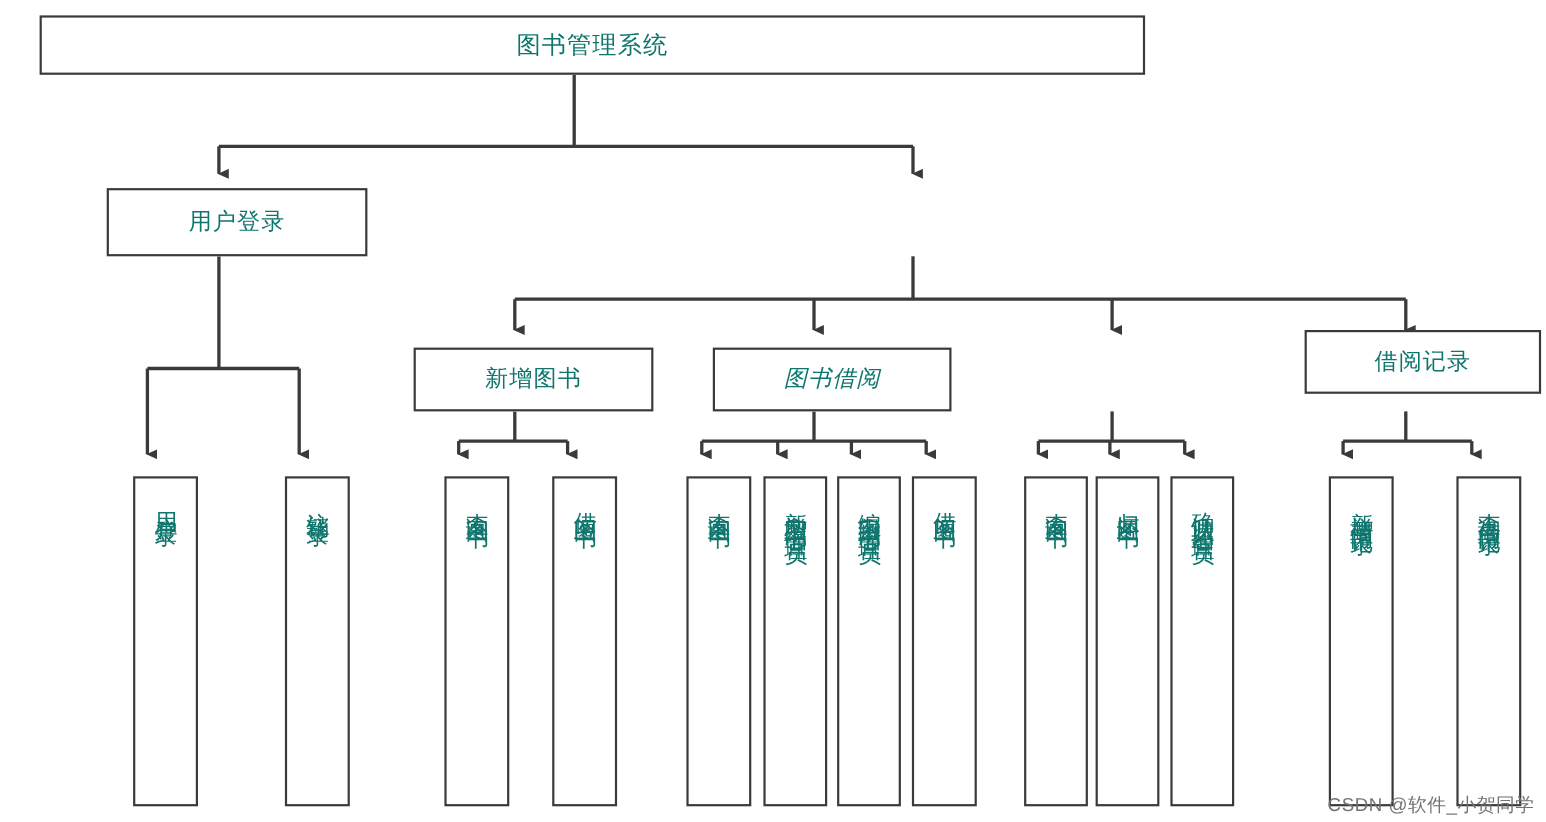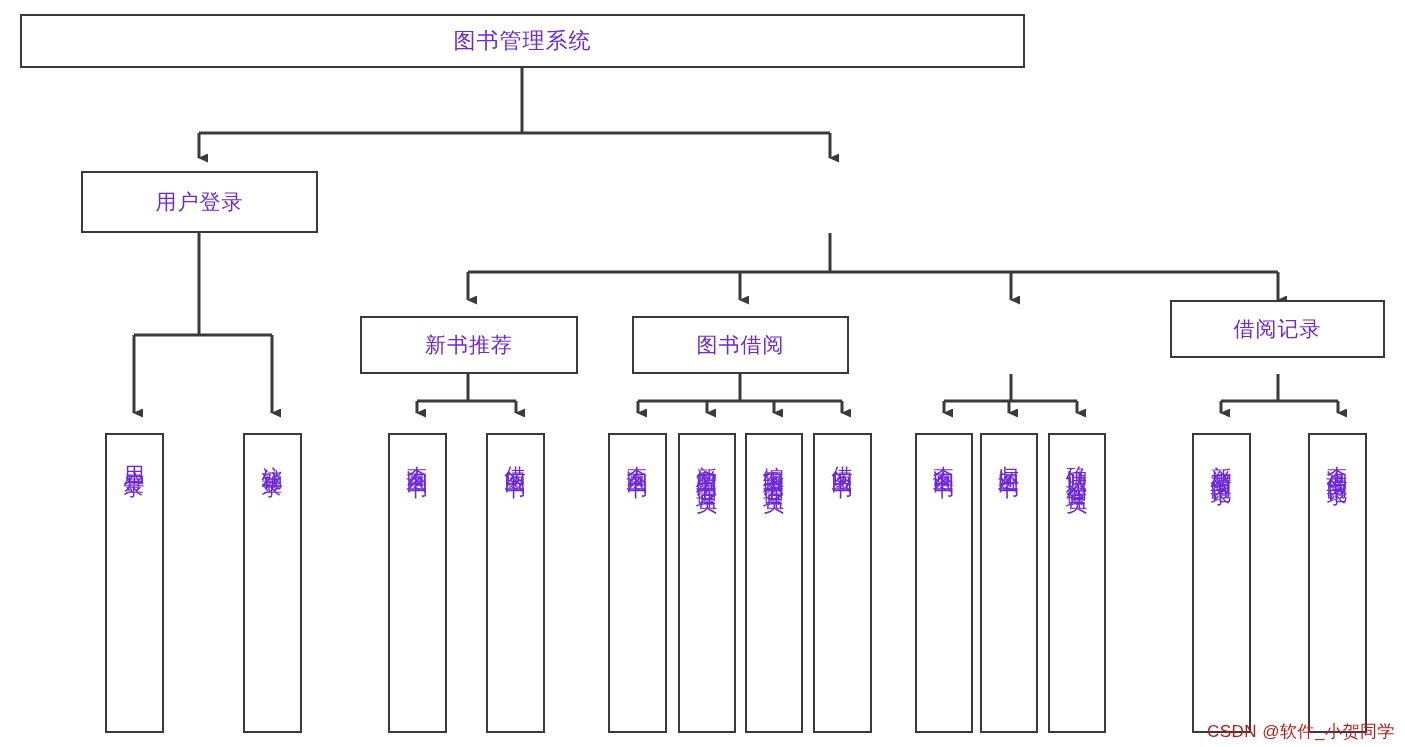--- a/index.html
+++ b/index.html
@@ -26,21 +26,22 @@
     pointer-events: none;
   }
   .node {
     position: absolute;
     box-sizing: border-box;
     background: #ffffff;
     border: 2px solid #3a3a3a;
     display: flex;
     align-items: center;
     justify-content: center;
-    color: #6d28d9;
+    color: #0f766e;
+    margin-left: 16px;
   }
   .node-label {
     display: block;
     text-align: center;
     line-height: 1.18;
     white-space: nowrap;
   }
   
   .node.h .node-label {
     font-size: 21px;
@@ -62,21 +63,21 @@
     text-orientation: upright;
     letter-spacing: 4px;
     line-height: 1;
     white-space: nowrap;
   }
   .watermark {
     position: absolute;
     right: 10px;
     bottom: 4px;
     font-size: 17px;
-    color: #b91c1c;
+    color: #737373;
     letter-spacing: 0.5px;
     white-space: nowrap;
     user-select: none;
   }
 </style>
 </head>
 <body>
 
 <div id="canvas">
 
@@ -132,23 +133,23 @@
 
   <div class="node root h" style="left:20px; top:14px; width:1005px; height:54px;">
     <span class="node-label">图书管理系统</span>
   </div>
 
   <div class="node h" style="left:81px; top:171px; width:237px; height:62px;">
     <span class="node-label">用户登录</span>
   </div>
 
   <div class="node h" style="left:360px; top:316px; width:218px; height:58px;">
-    <span class="node-label">新书推荐</span>
-  </div>
-  <div class="node h" style="left:632px; top:316px; width:217px; height:58px;">
+    <span class="node-label">新增图书</span>
+  </div>
+  <div class="node h" style="left:632px; top:316px; width:217px; height:58px;font-style:italic;">
     <span class="node-label">图书借阅</span>
   </div>
   <div class="node h" style="left:1170px; top:300px; width:215px; height:58px;">
     <span class="node-label">借阅记录</span>
   </div>
 
   <div class="node v" style="left:105px; top:433px; width:59px; height:300px;">
     <span class="node-label">用户登录</span>
   </div>
   <div class="node v" style="left:243px; top:433px; width:59px; height:300px;">

